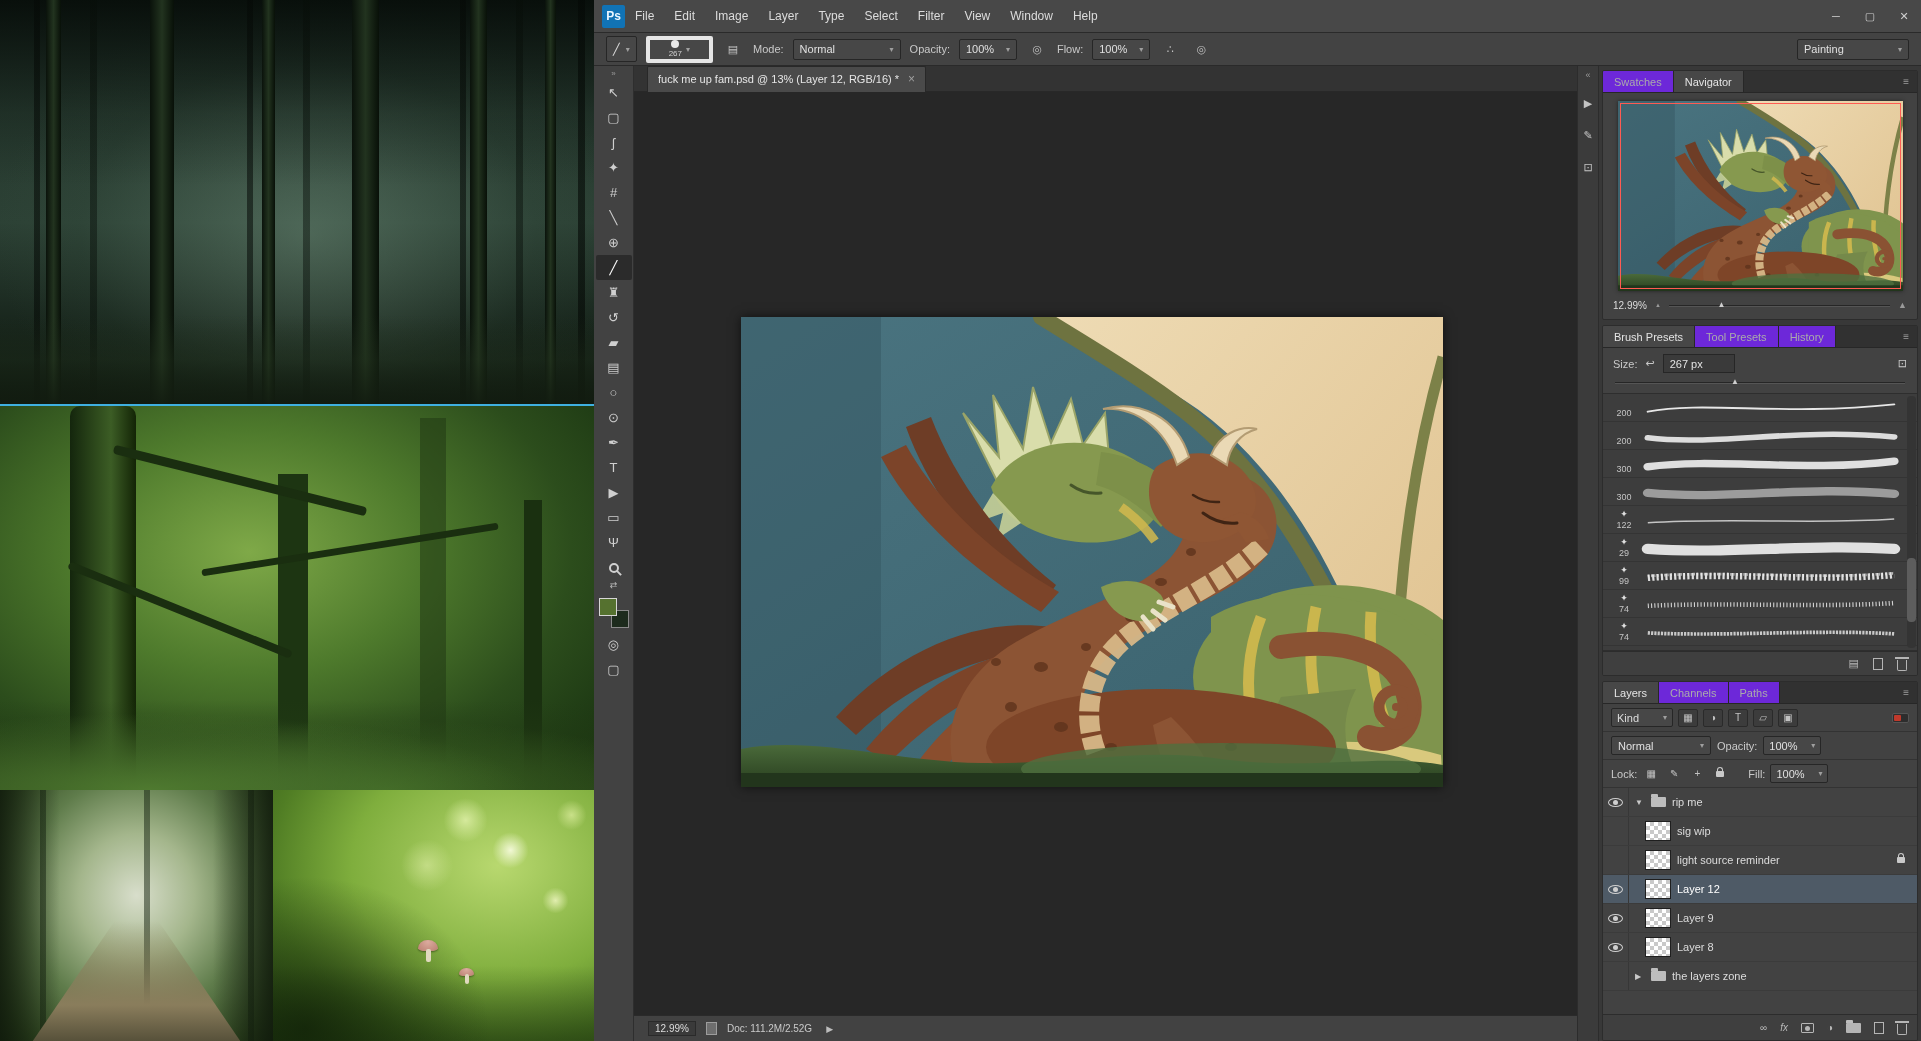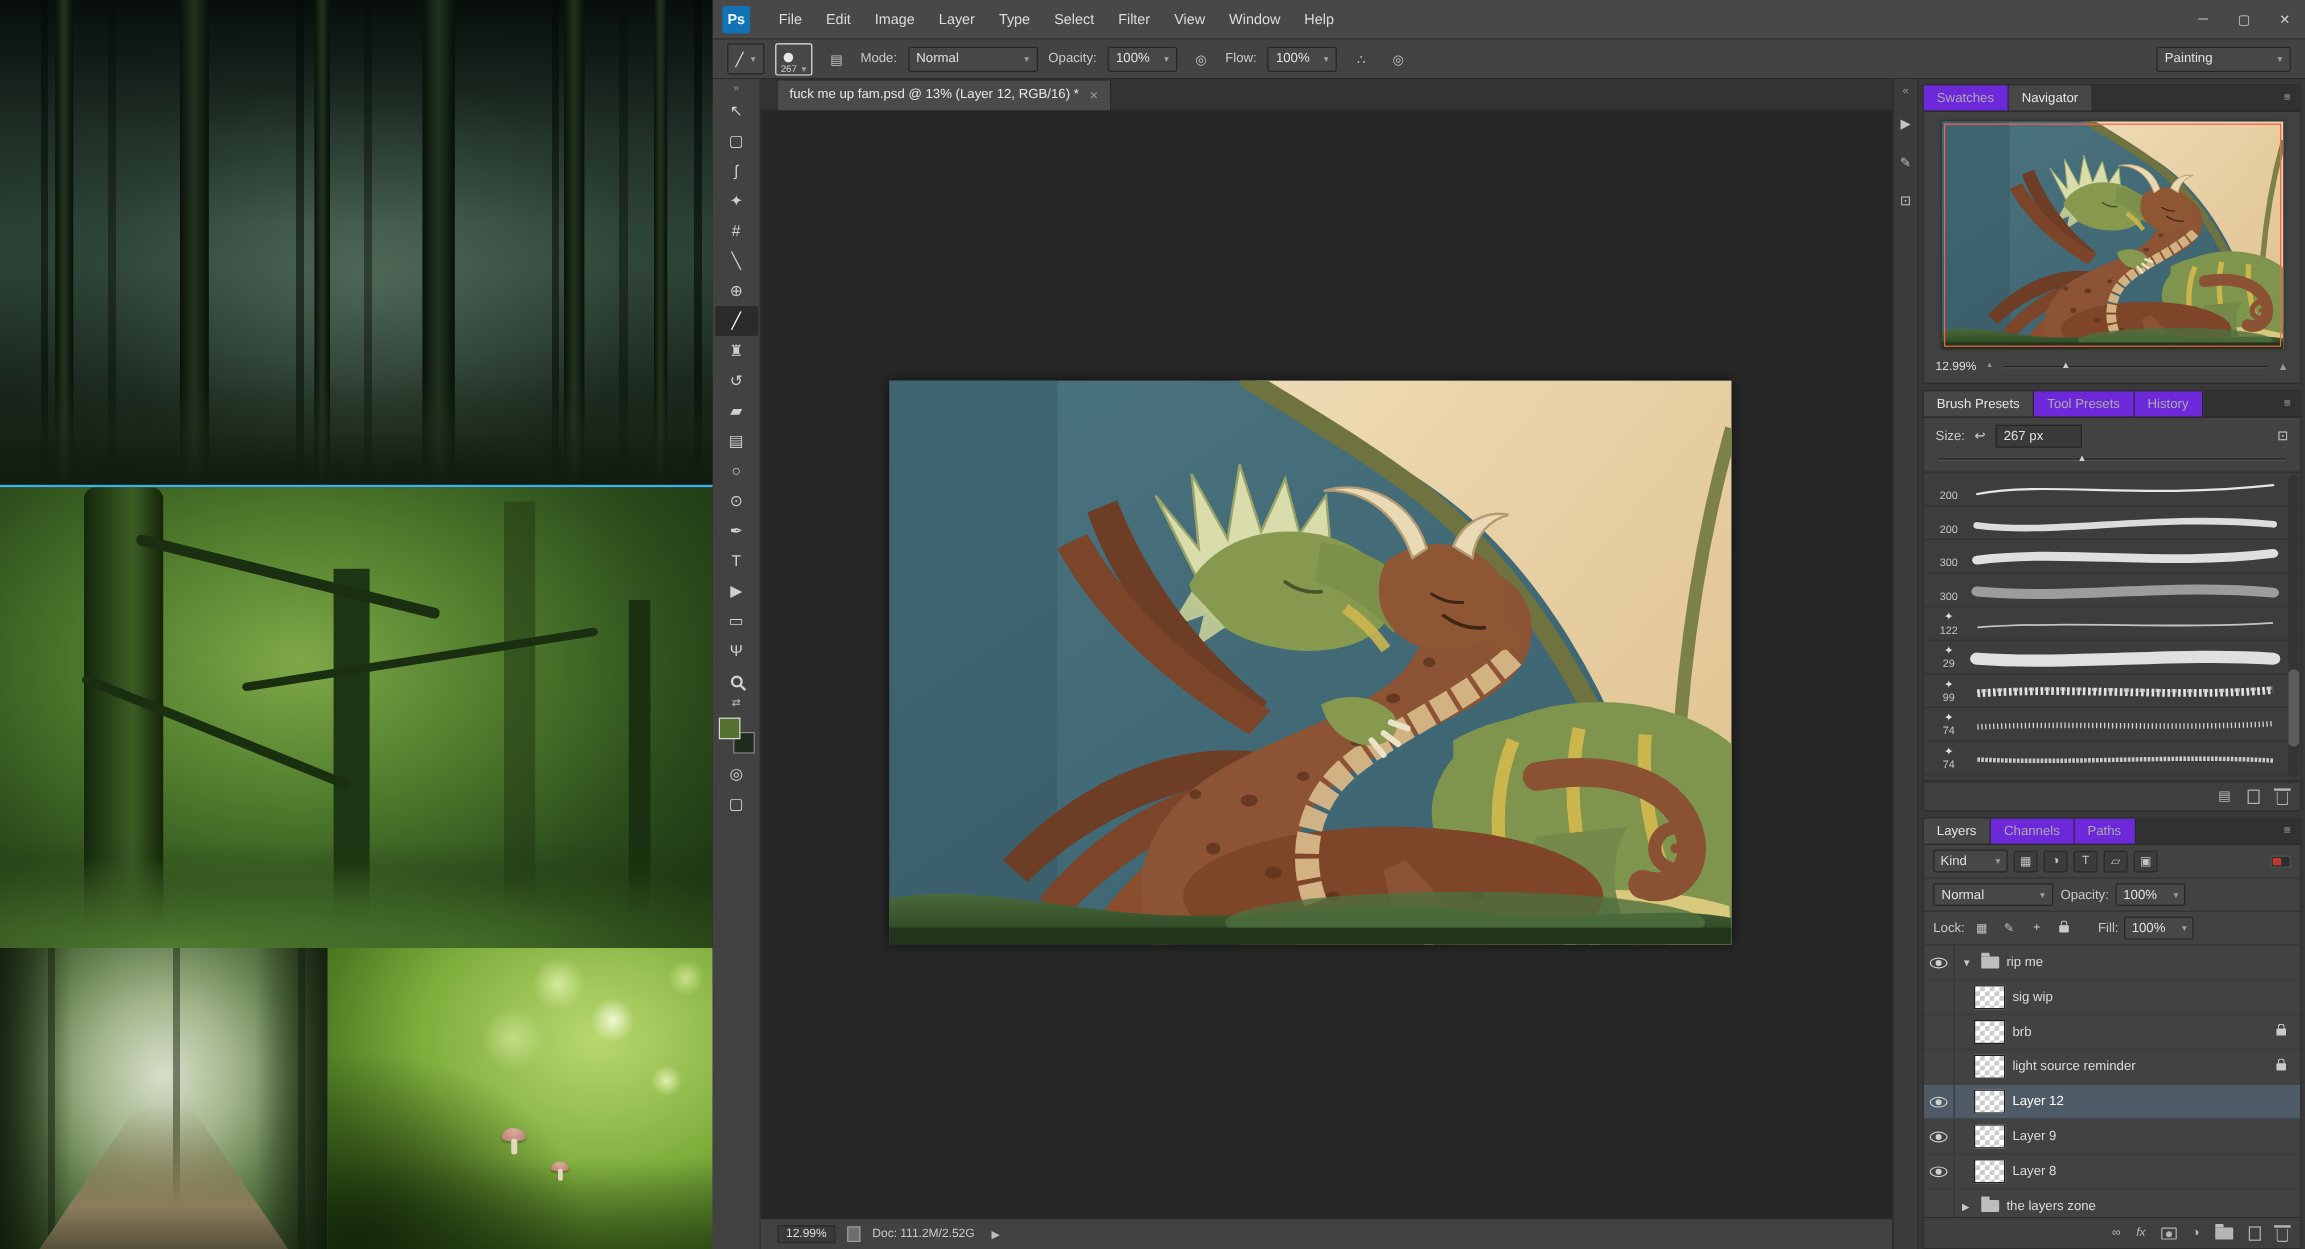--- a/index.html
+++ b/index.html
@@ -48,29 +48,29 @@
  linear-gradient(0deg,rgba(24,44,12,.55),transparent 30%)}
 .mush{position:absolute;z-index:2}
 .mush .cap{width:20px;height:11px;background:radial-gradient(ellipse at 50% 18%,#dcab9e,#b97f70);border-radius:55% 55% 45% 45%/85% 85% 30% 30%;box-shadow:0 1px 2px rgba(0,0,0,.4)}
 .mush .stem{width:5px;height:13px;background:#e0d9bf;margin:-2px auto 0;border-radius:2px}
 .mush.m2 .cap{width:15px;height:8px}
 .mush.m2 .stem{height:10px;width:4px}
 
 
 .ps{position:absolute;left:594px;top:0;width:1327px;height:1041px;background:#424242}
 .menubar{position:absolute;left:0;top:0;right:0;height:33px;background:#484848;border-bottom:1px solid #2a2a2a;display:flex;align-items:center;padding:0 0 0 8px}
-.pslogo{width:23px;height:23px;background:#1173b5;color:#eaf6ff;border-radius:2px;font-weight:bold;font-size:12px;display:flex;align-items:center;justify-content:center;margin-right:14px}
+.pslogo{width:23px;height:23px;background:#1173b5;color:#eaf6ff;border-radius:2px;font-weight:bold;font-size:12px;display:flex;align-items:center;justify-content:center;margin-right:0}
 .menu-item{padding:0 10px;line-height:33px;font-size:12px;color:#dcdcdc;cursor:default}
 .winctl{margin-left:auto;display:flex}
 .winbtn{width:34px;height:22px;display:flex;align-items:center;justify-content:center;color:#cfcfcf;font-size:11px}
 .optionsbar{position:absolute;left:0;top:33px;right:0;height:33px;background:#434343;border-bottom:1px solid #2a2a2a;display:flex;align-items:center;gap:9px;padding:0 12px;font-size:11px;color:#c9c9c9}
 .obox{background:#474747;border:1px solid #262626;border-radius:2px;height:21px;display:flex;align-items:center;padding:0 6px;gap:6px;color:#e0e0e0}
 .caret{font-size:8px;color:#9f9f9f}
 .toolpreset{height:26px}
-.brushpick{height:27px;display:flex;align-items:flex-end;gap:4px;background:#474747;border:1px solid #e5e5e5;border-radius:2px;padding:0 4px}
+.brushpick{height:27px;display:flex;align-items:center;gap:4px;background:#474747;border:4px solid #e5e5e5;border-radius:2px;padding:0 19px}
 .bp-tip{display:flex;flex-direction:column;align-items:center;line-height:1}
 .bp-dot{width:8px;height:8px;border-radius:50%;background:#e8e8e8}
 .bp-num{font-size:8px;color:#cfcfcf;margin-top:2px}
 .iconbtn{width:22px;height:22px;display:flex;align-items:center;justify-content:center;color:#c3c3c3;border-radius:2px}
 .ws{margin-left:auto;width:112px;justify-content:space-between}
 .main{position:absolute;left:0;top:66px;right:0;bottom:0;display:flex}
 
 
 .toolcol{width:40px;background:#424242;border-right:1px solid #2e2e2e;display:flex;flex-direction:column;align-items:center;padding-top:2px}
 .tchev{font-size:8px;color:#9a9a9a;height:12px;line-height:12px}
@@ -649,28 +649,20 @@
               <div class="eyecell"></div>
               <div class="lbody child">
                   <span class="thumb checker"></span>
                   <span class="lname">sig wip</span>
                 </div>
             </div>
             <div class="lrow">
               <div class="eyecell"></div>
               <div class="lbody child">
                   <span class="thumb checker"></span>
-                  <span class="lname">brb</span>
-                  <span class="locksm"></span>
-                </div>
-            </div>
-            <div class="lrow">
-              <div class="eyecell"></div>
-              <div class="lbody child">
-                  <span class="thumb checker"></span>
                   <span class="lname">light source reminder</span>
                   <span class="locksm"></span>
                 </div>
             </div>
             <div class="lrow sel">
               <div class="eyecell">
                   <span class="eye"></span>
                 </div>
               <div class="lbody child">
                   <span class="thumb checker"></span>

